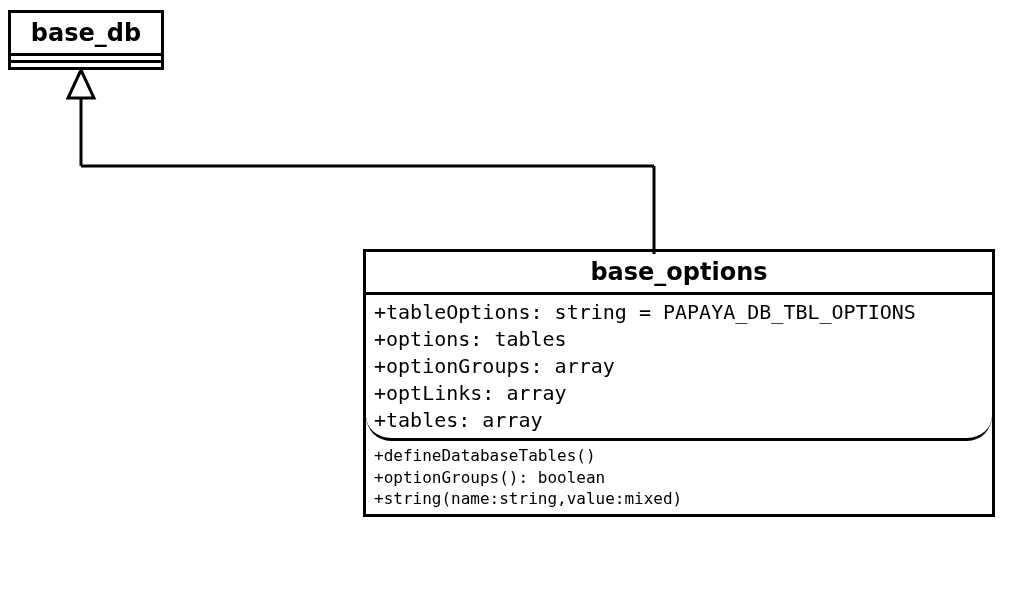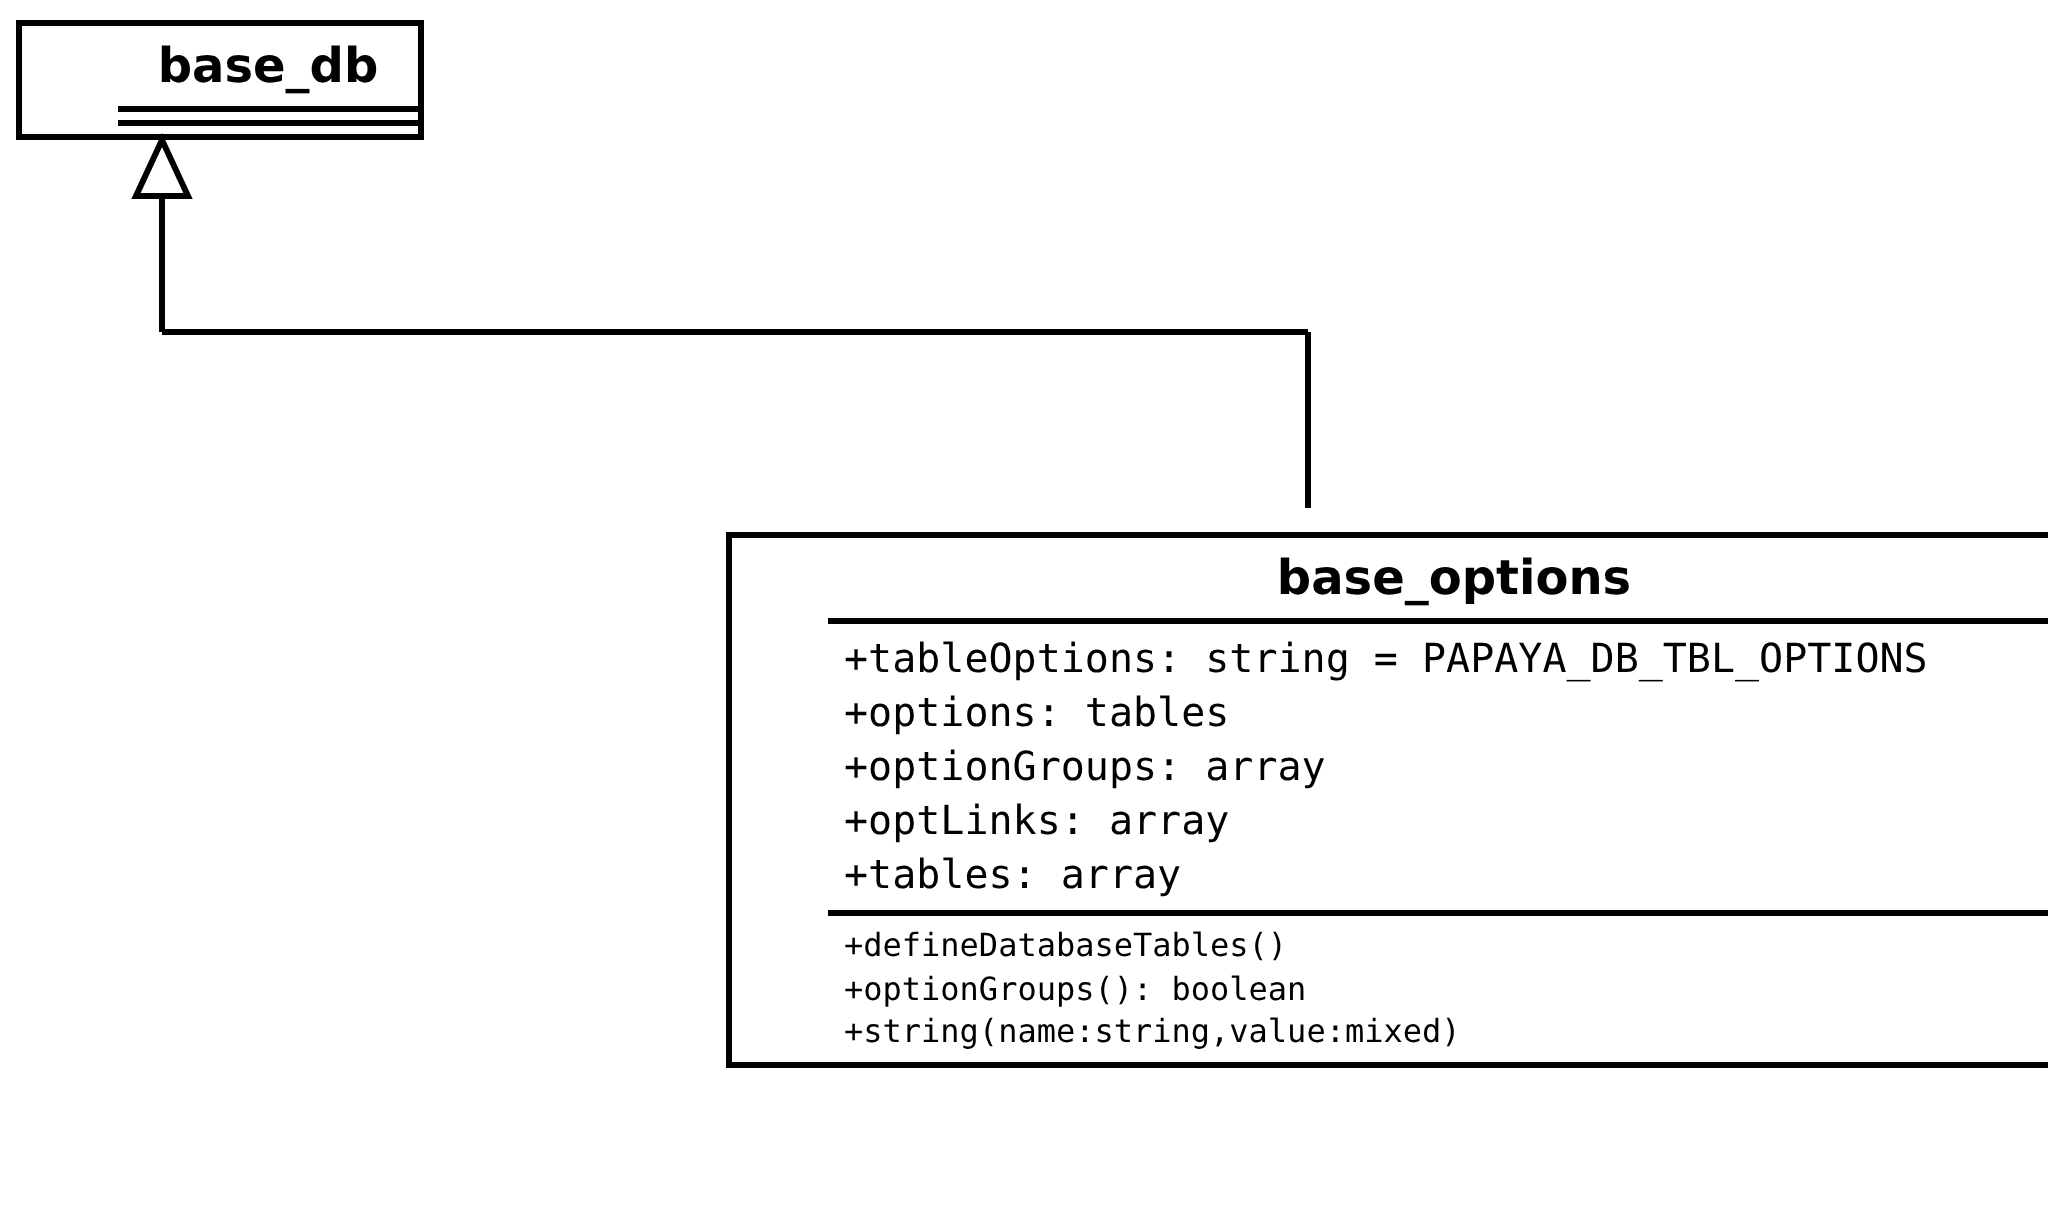--- a/index.html
+++ b/index.html
@@ -8,35 +8,35 @@
       width: 1024px;
       height: 613px;
       background: white;
       font-family: "DejaVu Sans", Arial, sans-serif;
       position: relative;
     }
     .uml-class {
       position: absolute;
       border: 3px solid black;
       background: white;
-      padding-left: 48px;
     }
     .uml-title {
       font-weight: bold;
       text-align: center;
       padding: 6px 12px;
       border-bottom: 3px solid black;
       font-size: 24px;
     }
     .uml-attrs {
       border-bottom: 3px solid black;
       padding: 4px 8px;
       font-family: "DejaVu Sans Mono", monospace;
       font-size: 20px;
       line-height: 1.35;
+      border-radius: 25px;
     }
     .uml-methods {
       padding: 4px 8px;
       font-family: "DejaVu Sans Mono", monospace;
       font-size: 16px;
       line-height: 1.35;
     }
     .uml-empty-section {
       border-bottom: 3px solid black;
       height: 4px;
@@ -50,21 +50,21 @@
   </style>
 </head>
 <body>
 
 <div class="uml-class" style="left:8px; top:10px; width:150px;">
   <div class="uml-title">base_db</div>
   <div class="uml-empty-section"></div>
   <div style="height:4px;"></div>
 </div>
 
-<div class="uml-class" style="left:363px; top:266px; width:626px;">
+<div class="uml-class" style="left:363px; top:249px; width:626px;">
   <div class="uml-title">base_options</div>
   <div class="uml-attrs">
     <div>+tableOptions: string = PAPAYA_DB_TBL_OPTIONS</div>
     <div>+options: tables</div>
     <div>+optionGroups: array</div>
     <div>+optLinks: array</div>
     <div>+tables: array</div>
   </div>
   <div class="uml-methods">
     <div>+defineDatabaseTables()</div>

